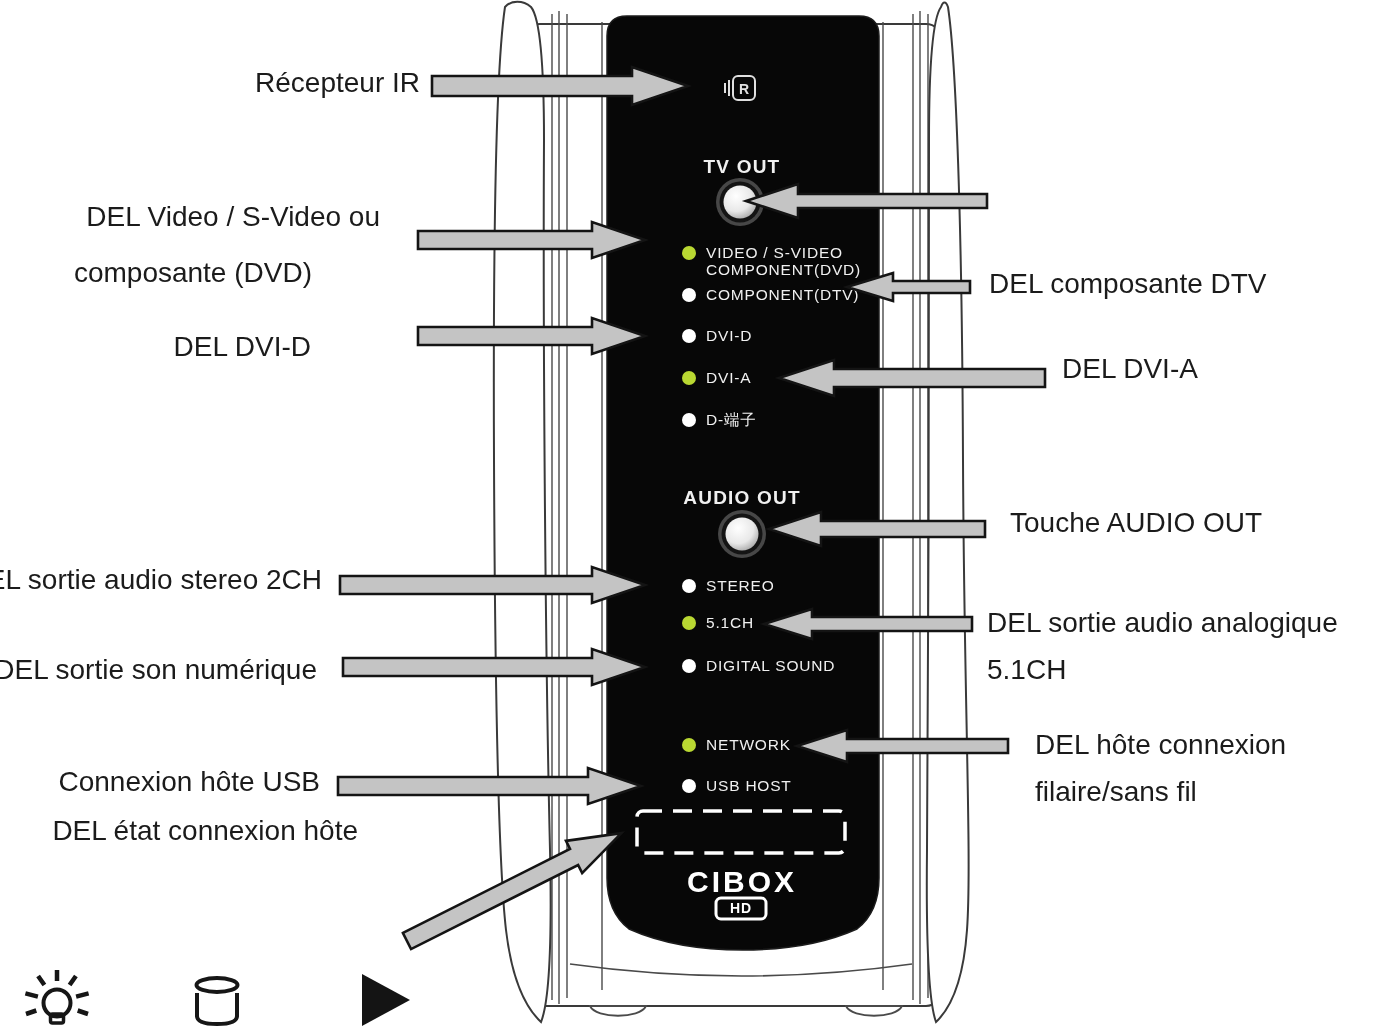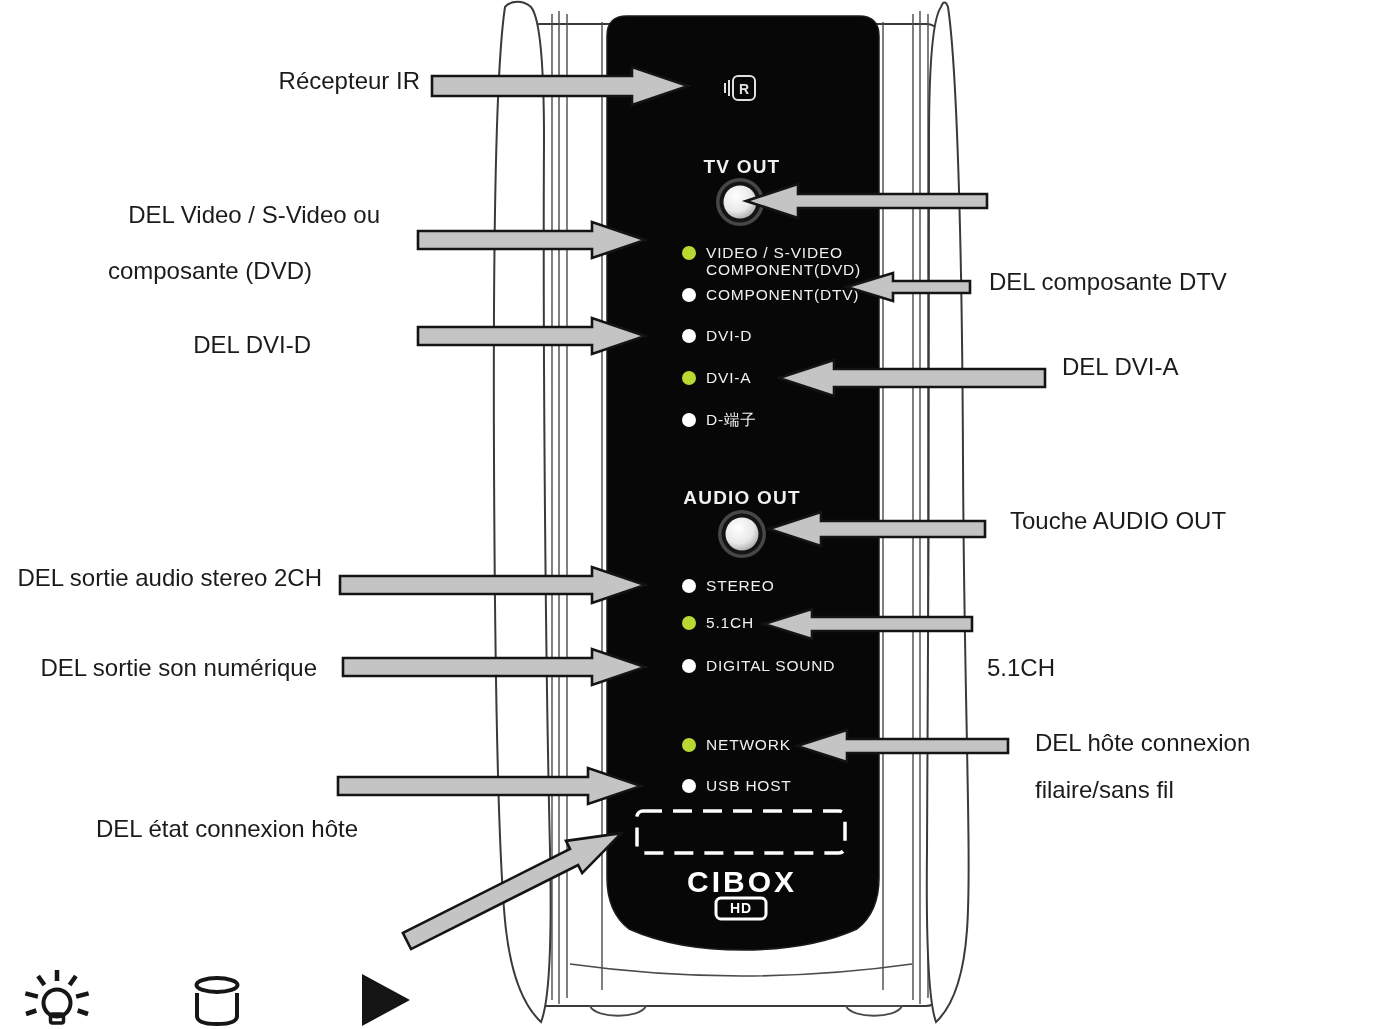--- a/index.html
+++ b/index.html
@@ -2,21 +2,21 @@
 <html style="--arrow-fill: #c4c4c4; --arrow-stroke: #141414; --label-text: #1b1b1b; --panel-text: #f0f0f0; --outline: #3a3a3a;"><head>
 <meta charset="utf-8">
 <style>
   html,body{margin:0;padding:0;background:#fff;}
   .stage{
     position:relative;width:1376px;height:1029px;background:#fff;
     font-family:"Liberation Sans", sans-serif;overflow:hidden;
   }
   .stage svg{position:absolute;left:0;top:0;}
   .callout{
-    position:absolute;font-size:24px;color:var(--label-text,#1b1b1b);
+    position:absolute;font-size:28px;color:var(--label-text,#1b1b1b);
     white-space:nowrap;line-height:1.15;
   }
   .callout.r{text-align:left;}
   .arrow{fill:var(--arrow-fill,#c4c4c4);stroke:var(--arrow-stroke,#141414);stroke-width:2.6;stroke-linejoin:miter;}
   .outline{stroke:var(--outline,#3a3a3a);}
   .finline{stroke:#4a4a4a;stroke-width:1.4;fill:none;}
   .ptxt{fill:var(--panel-text,#f0f0f0);font-size:15.5px;letter-spacing:0.8px;font-family:"Liberation Sans",sans-serif;}
   .pbtn-label{fill:var(--panel-text,#f0f0f0);font-size:19px;font-weight:700;letter-spacing:1.2px;font-family:"Liberation Sans",sans-serif;}
   .brand{fill:#ffffff;font-size:30px;font-weight:700;letter-spacing:3px;font-family:"Liberation Sans",sans-serif;}
   .badge-text{fill:#ffffff;font-size:14px;font-weight:700;letter-spacing:1px;font-family:"Liberation Sans",sans-serif;}
@@ -136,22 +136,24 @@
     </g>
     <polygon points="362,974 410,1000 362,1026" fill="#141414"></polygon>
   </svg>
 
   <div class="callout" style="right:956px;top:67px;">Récepteur IR</div>
   <div class="callout" style="right:996px;top:201px;text-align:center;">DEL Video / S-Video ou</div>
   <div class="callout" style="right:1064px;top:257px;">composante (DVD)</div>
   <div class="callout" style="right:1065px;top:331px;">DEL DVI-D</div>
   <div class="callout" style="right:1054px;top:564px;">DEL sortie audio stereo 2CH</div>
   <div class="callout" style="right:1059px;top:654px;">DEL sortie son numérique</div>
+  <div class="callout" style="right:1056px;top:766px;">Connexion hôte USB</div>
   <div class="callout" style="right:1018px;top:815px;">DEL état connexion hôte</div>
 
   <div class="callout r" style="left:989px;top:268px;">DEL composante DTV</div>
   <div class="callout r" style="left:1062px;top:353px;">DEL DVI-A</div>
   <div class="callout r" style="left:1010px;top:507px;">Touche AUDIO OUT</div>
+  <div class="callout r" style="left:987px;top:607px;">DEL sortie audio analogique</div>
   <div class="callout r" style="left:987px;top:654px;">5.1CH</div>
   <div class="callout r" style="left:1035px;top:729px;">DEL hôte connexion</div>
   <div class="callout r" style="left:1035px;top:776px;">filaire/sans fil</div>
 
 </div>
 
 </body></html>

